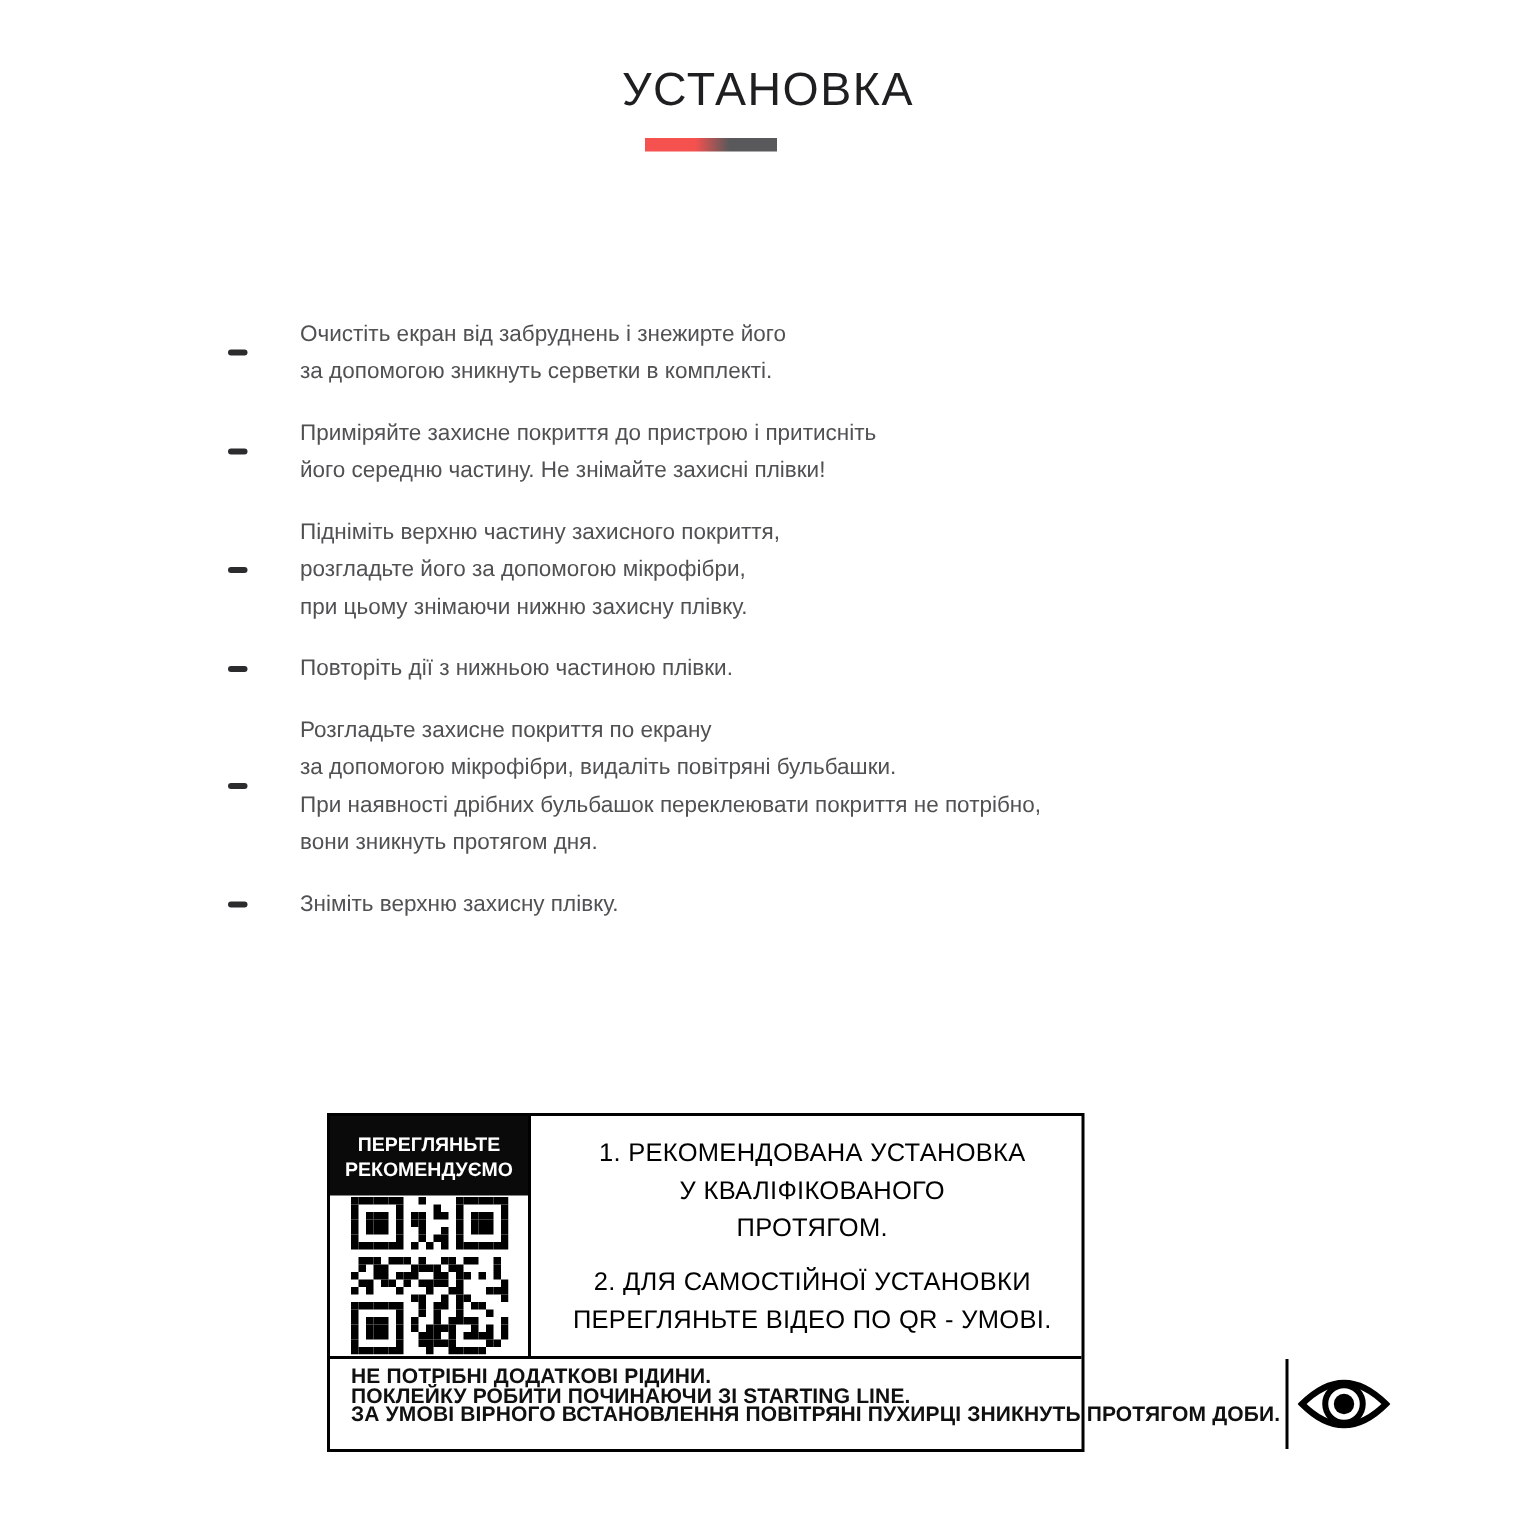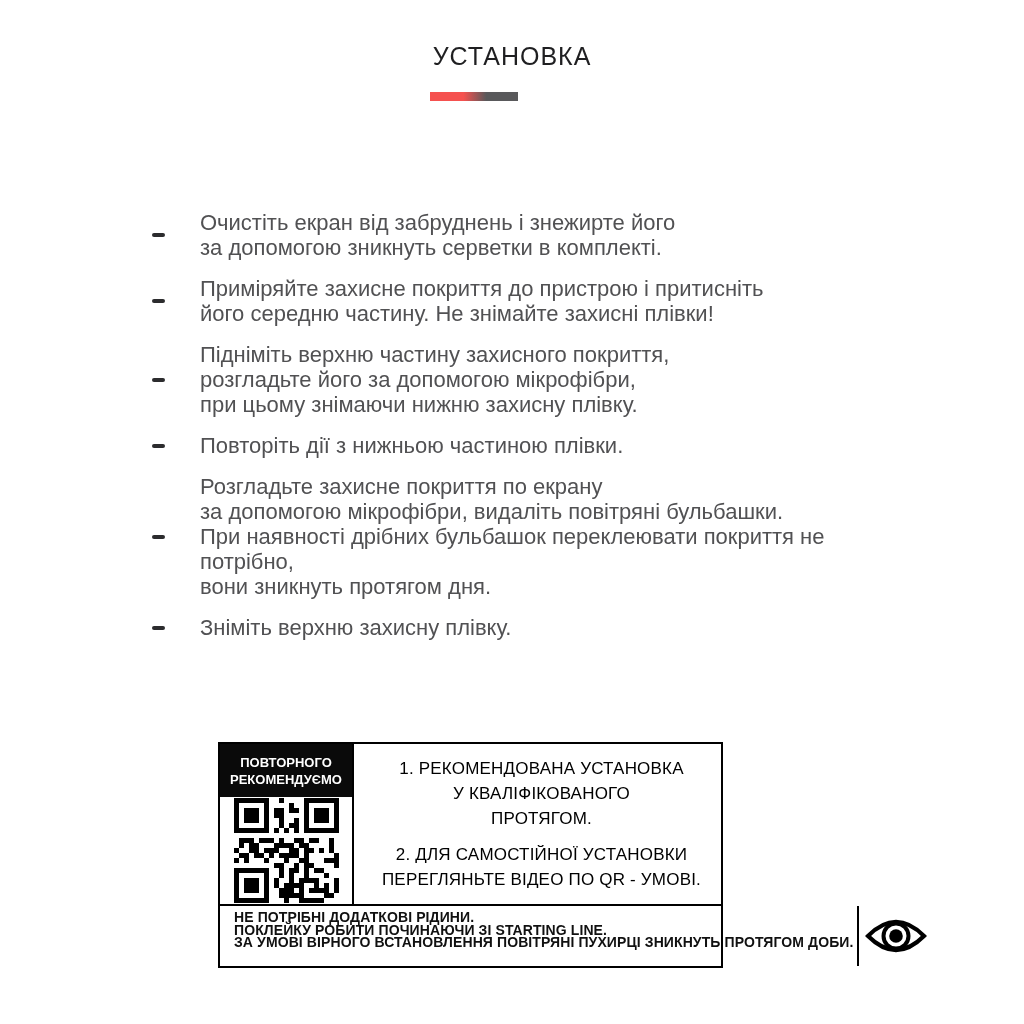--- a/index.html
+++ b/index.html
@@ -13,21 +13,21 @@
     position: relative;
     width: 1024px; height: 1024px;
     background: #ffffff;
     overflow: hidden;
   }
   .title {
     position: absolute;
     top: 42px; left: 0; width: 100%;
     margin: 0;
     text-align: center;
-    font-size: 25px;
+    font-size: 31px;
     font-weight: 400;
     letter-spacing: 1px;
     color: #1f1f21;
   }
   .divider {
     position: absolute;
     top: 92px; left: 430px;
     width: 88px; height: 9px;
     background: linear-gradient(90deg, #f5514f 0%, #f5514f 38%, #59595b 64%, #59595b 100%);
   }
@@ -36,21 +36,21 @@
     left: 152px; top: 210px;
     width: 760px;
     list-style: none;
     margin: 0; padding: 0;
   }
   .step {
     display: flex;
     align-items: center;
     margin-bottom: 16px;
     color: #515153;
-    font-size: 22px;
+    font-size: 15px;
     line-height: 25px;
   }
   .step-marker {
     flex: 0 0 48px;
     display: flex;
     align-items: center;
   }
   .dash {
     display: block;
     width: 13px; height: 4px;
@@ -192,21 +192,21 @@
         <div class="step-text">
           <div>Зніміть верхню захисну плівку.</div>
         </div>
       </li>
     </ul>
 
   <div class="rec-box">
     <div class="rec-main">
       <div class="rec-left">
         <div class="rec-header" id="rec-header">
-            <div>ПОВТОРНОГО</div>
+            <div>ПЕРЕГЛЯНЬТЕ</div>
             <div>РЕКОМЕНДУЄМО</div>
           </div>
         <div class="qr-wrap">
           <svg id="qr-svg" width="105" height="105" viewBox="0 0 105 105">
               <g fill="#000">
                 <rect x="0" y="0" width="5" height="5"></rect>
                 <rect x="5" y="0" width="5" height="5"></rect>
                 <rect x="10" y="0" width="5" height="5"></rect>
                 <rect x="15" y="0" width="5" height="5"></rect>
                 <rect x="20" y="0" width="5" height="5"></rect>

